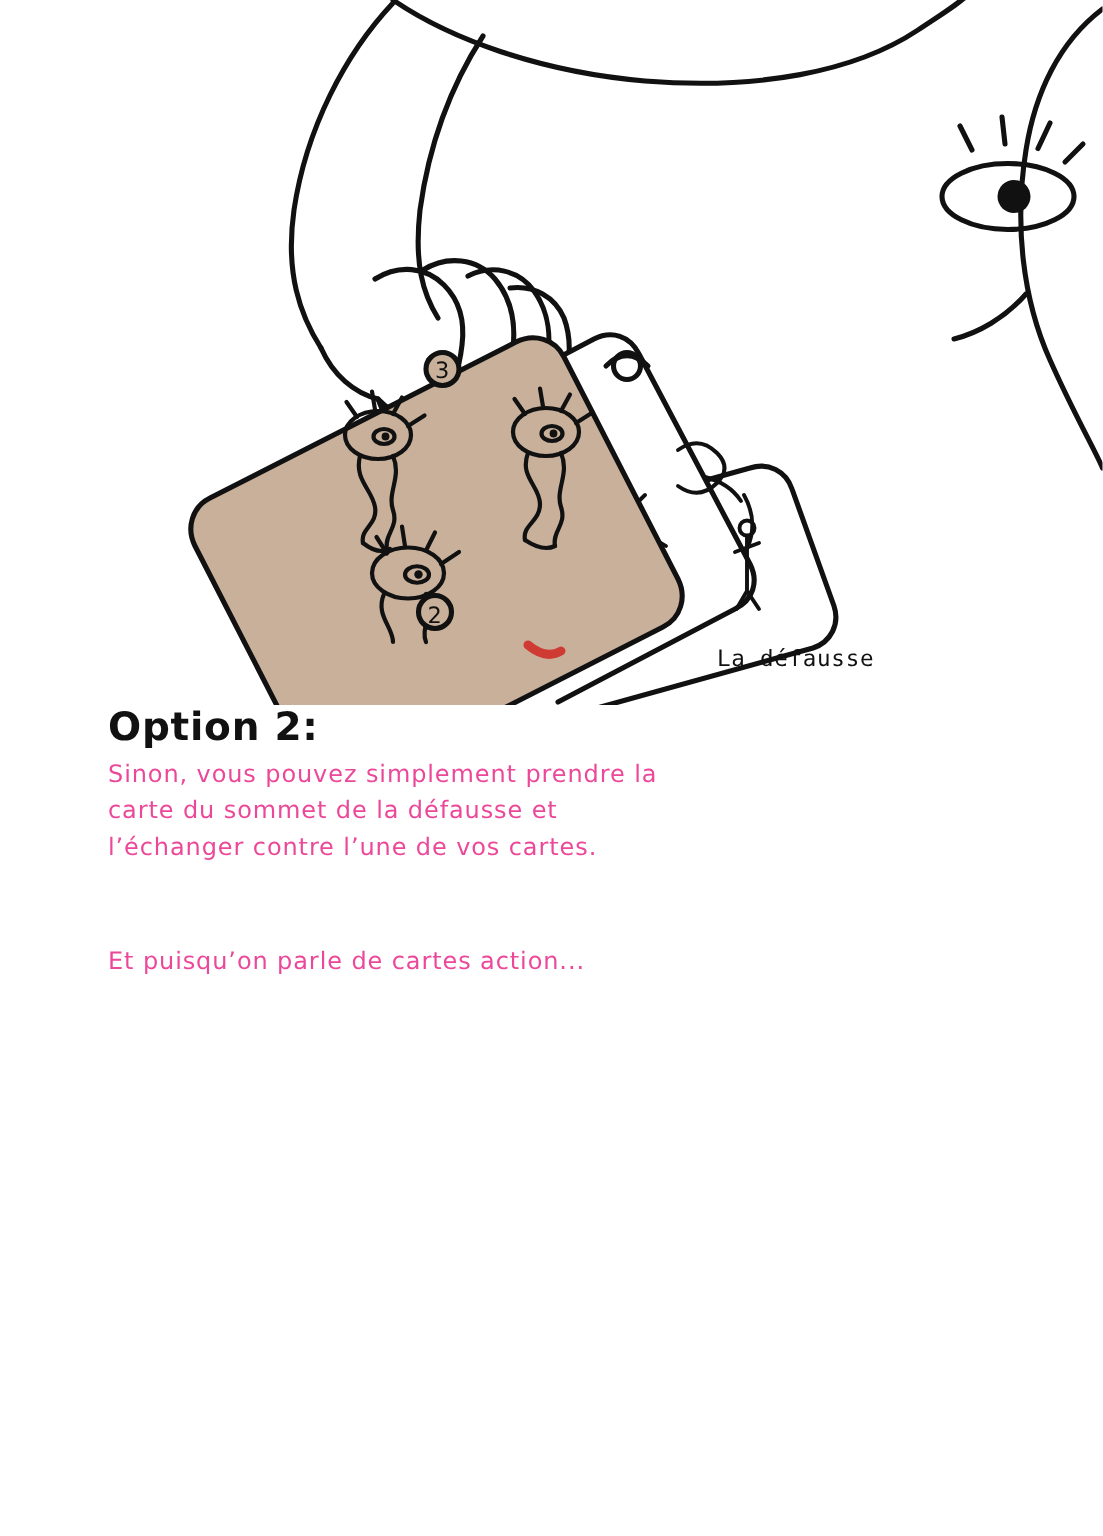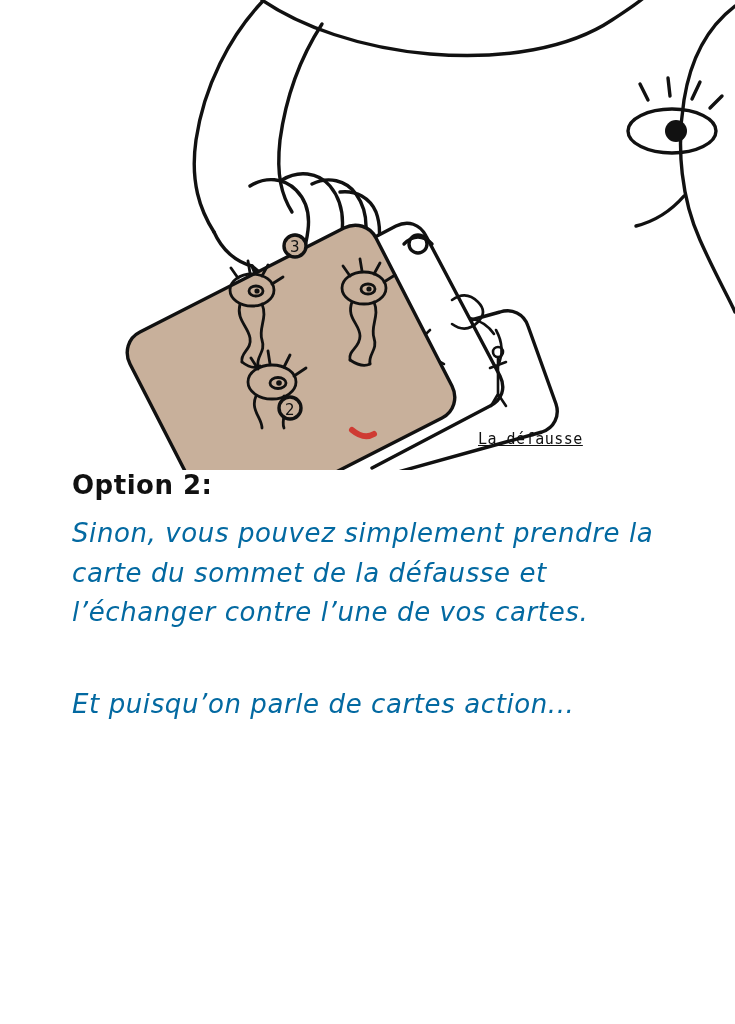--- a/index.html
+++ b/index.html
@@ -39,47 +39,45 @@
 
   .caption-defausse {
     position: absolute;
     left: 478px;
     top: 430px;
     font-family: "DejaVu Sans Mono", monospace;
     font-size: 15px;
     letter-spacing: 0.5px;
     color: #111111;
     white-space: nowrap;
-    text-decoration: underline;
   }
 
   
   .textblock {
     position: absolute;
     left: 72px;
     top: 470px;
     width: 620px;
   }
   .option-title {
     font-family: "DejaVu Sans", sans-serif;
     font-weight: bold;
     font-size: 26px;
     letter-spacing: 0.5px;
-    margin: 0 0 14px 0;
+    margin: 0 0 4px 0;
     color: #111111;
   }
   .para {
     font-family: "DejaVu Sans", sans-serif;
-    font-size: 26px;
+    font-size: 16px;
     line-height: 1.52;
     letter-spacing: 0.6px;
-    color: #0369a1;
+    color: #ec4899;
     margin: 0;
     white-space: pre-line;
-    font-style: italic;
   }
   .gap {
     height: 26px;
   }
 </style>
 </head>
 <body>
 
 <div id="page">
 

